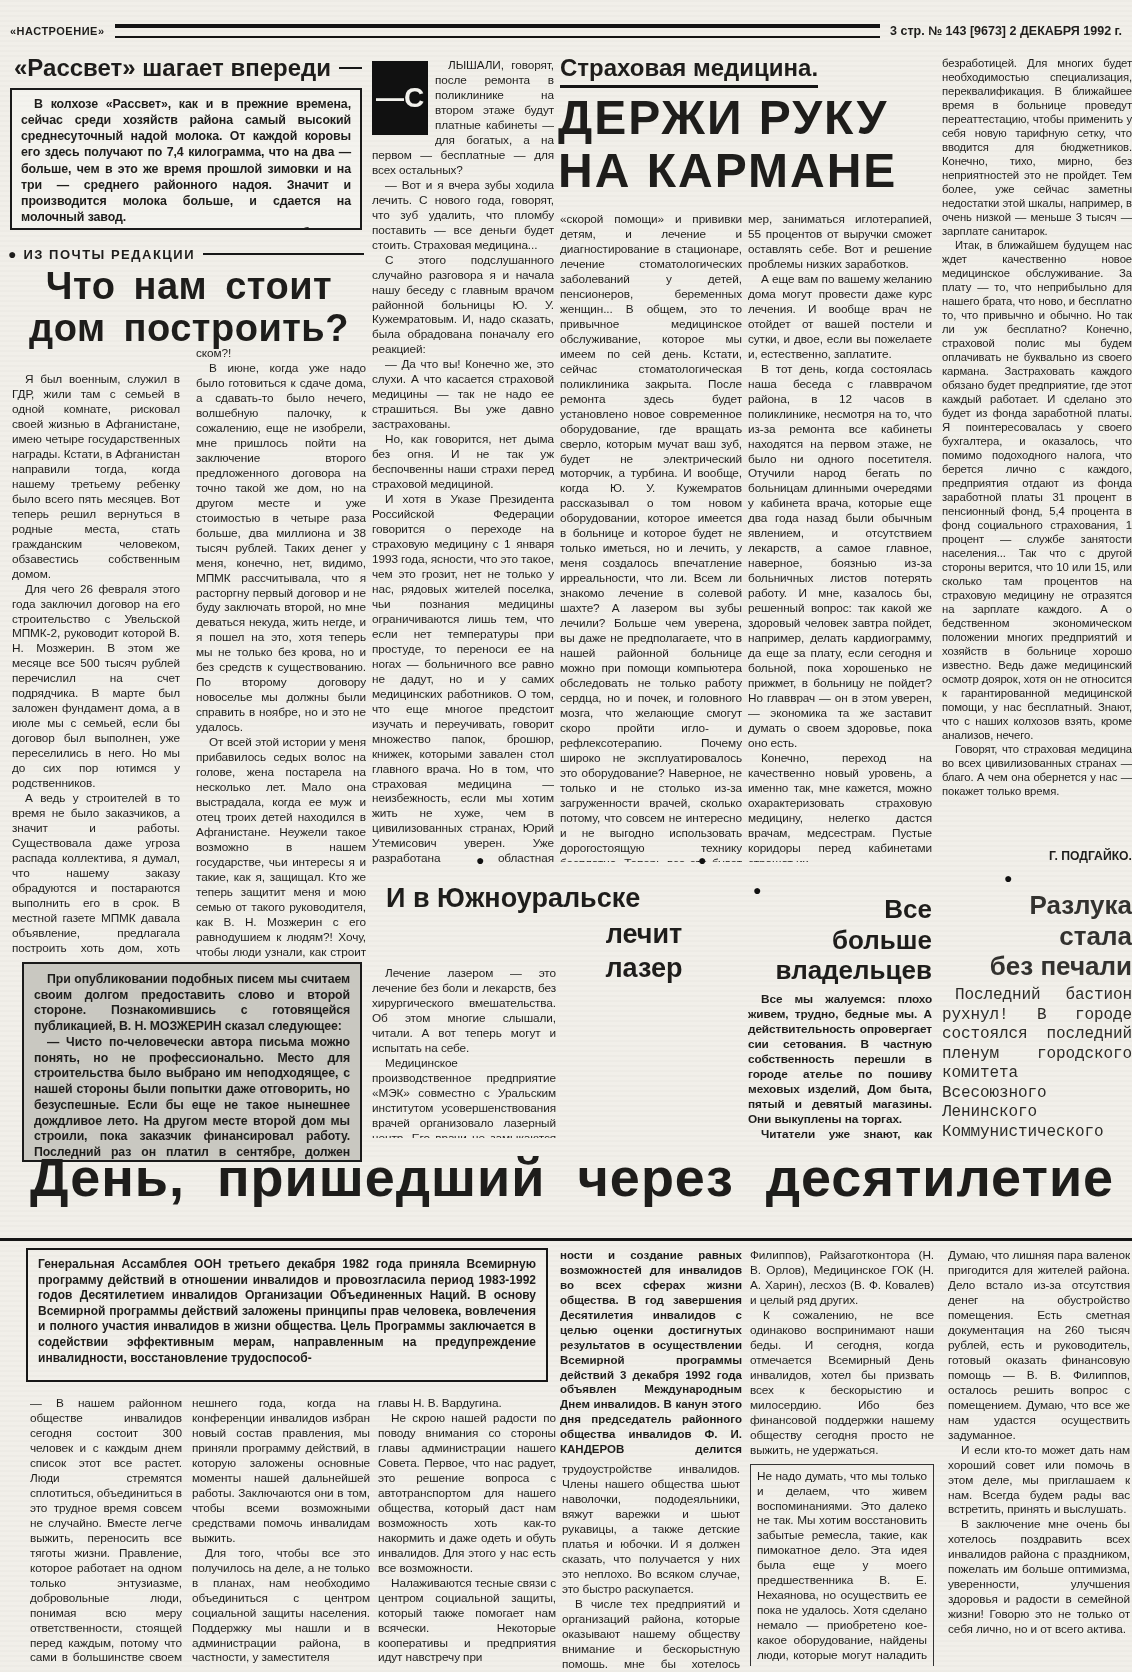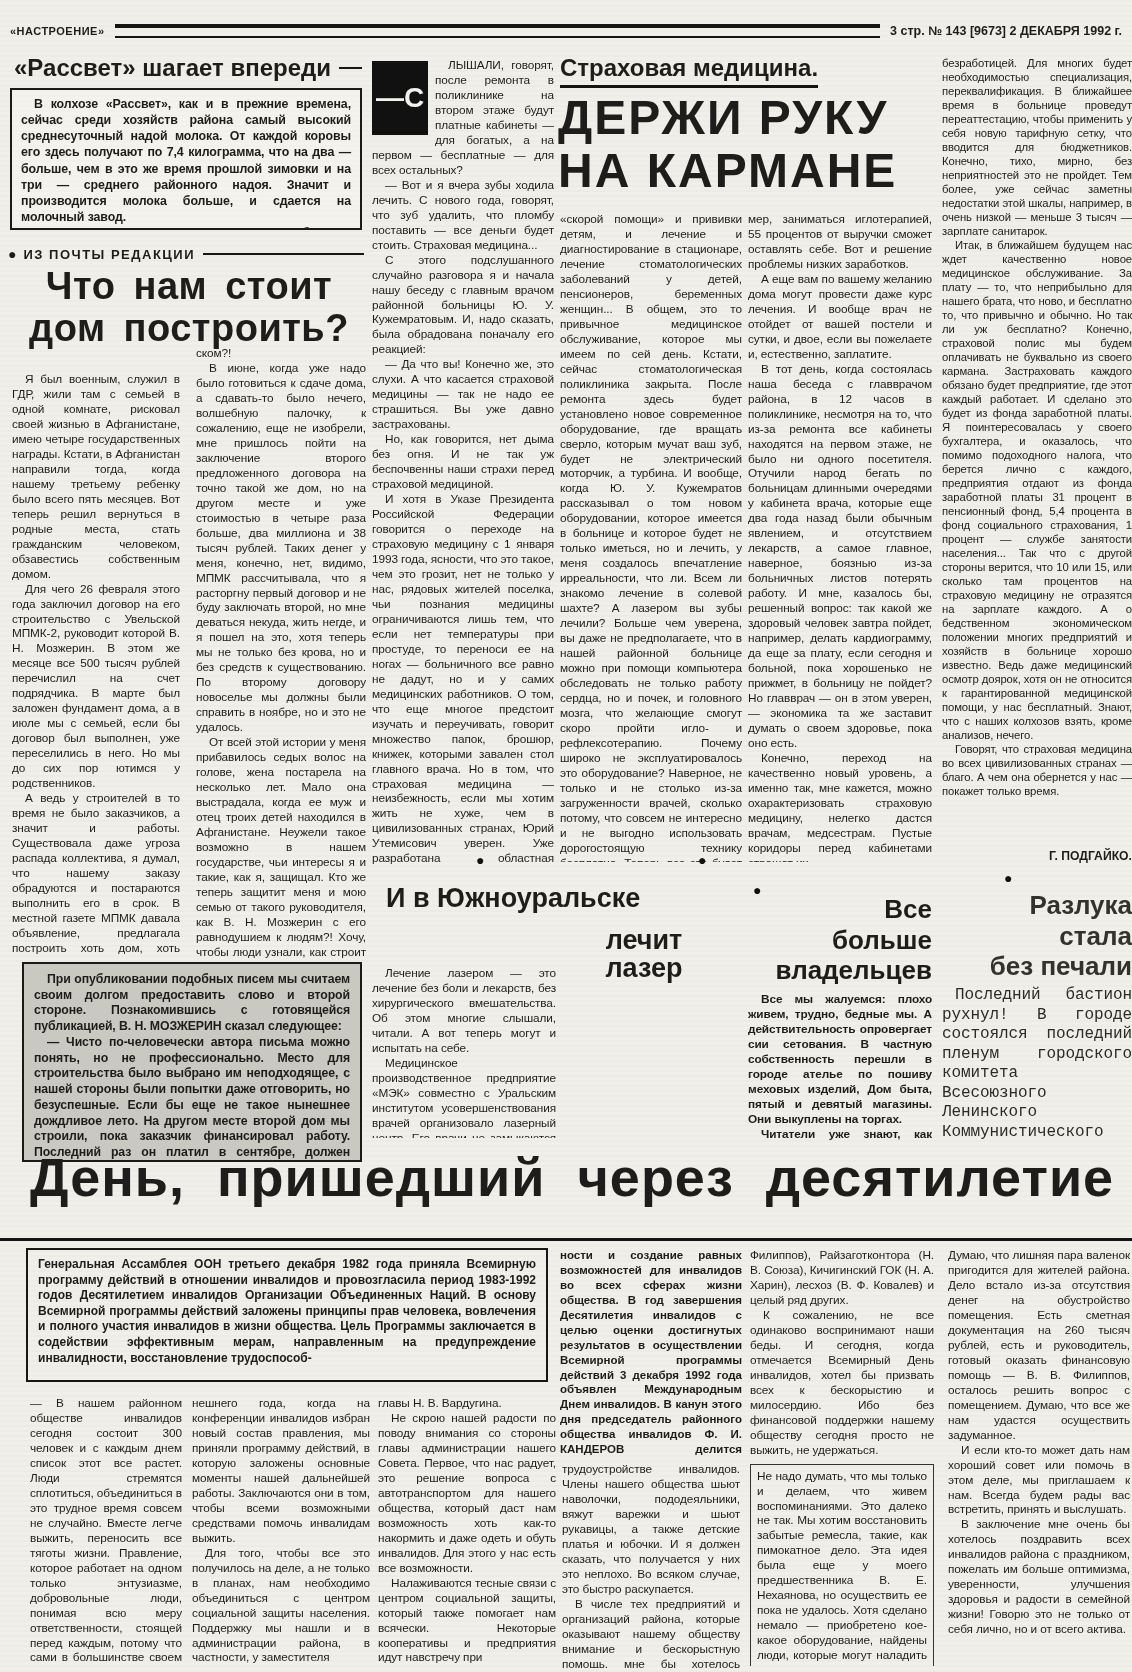--- a/index.html
+++ b/index.html
@@ -63,21 +63,21 @@
   #ins-colC{top:56px;left:942px;width:190px;height:788px;}
   #ins-colC .para{font-size:11.3px;line-height:1.24;}
   #ins-sig{top:846px;left:942px;width:190px;}
   
   .bullet{font-size:14px;color:#111;}
   #b1{top:852px;left:476px;} #b2{top:852px;left:698px;}
   #b3{top:882px;left:753px;} #b4{top:870px;left:1004px;}
   
   .subhead{font-size:27px;font-weight:bold;line-height:1.1;}
   #laser-h1{top:884px;left:386px;width:354px;}
-  #laser-h2{top:920px;left:558px;width:172px;text-align:center;margin-top:6px;}
+  #laser-h2{top:920px;left:558px;width:172px;text-align:center;}
   #laser-h3{top:954px;left:558px;width:172px;text-align:center;}
   #laser-body{top:966px;left:372px;width:184px;height:172px;}
   
   .stack-head .para{margin:0;text-align:right;font-size:26px;font-weight:bold;
     line-height:1.18;text-indent:0;}
   #owners-head{top:894px;left:748px;width:184px;}
   #owners-body{top:992px;left:748px;width:184px;height:150px;}
   #owners-body .para{font-weight:bold;}
   
   #farewell-head{top:890px;left:942px;width:190px;color:#33322f;}
@@ -227,21 +227,21 @@
       <p class="para">главы Н. В. Вардугина.</p>
       <p class="para">Не скрою нашей радости по поводу внимания со стороны главы администрации нашего Совета. Первое, что нас радует, это решение вопроса с автотранспортом для нашего общества, который даст нам возможность хоть как-то накормить и даже одеть и обуть инвалидов. Для этого у нас есть все возможности.</p>
       <p class="para">Налаживаются тесные связи с центром социальной защиты, который также помогает нам всячески. Некоторые кооперативы и предприятия идут навстречу при</p>
     </div>
   <div class="abs bodytext cont clip" id="decade-col4">
       <p class="para">трудоустройстве инвалидов. Члены нашего общества шьют наволочки, пододеяльники, вяжут варежки и шьют рукавицы, а также детские платья и юбочки. И я должен сказать, что получается у них это неплохо. Во всяком случае, это быстро раскупается.</p>
       <p class="para">В числе тех предприятий и организаций района, которые оказывают нашему обществу внимание и бескорыстную помощь, мне бы хотелось назвать такие, как «Агропромснаб» (А. Ф. Поздняков), Н-Увельский комбинат хлебопродуктов (В. В.</p>
     </div>
   <div class="abs clip" id="decade-col5">
     <div class="bodytext cont">
-        <p class="para">Филиппов), Райзаготконтора (Н. В. Союза), Кичигинский ГОК (Н. А. Харин), лесхоз (В. Ф. Ковалев) и целый ряд других.</p>
+        <p class="para">Филиппов), Райзаготконтора (Н. В. Орлов), Медицинское ГОК (Н. А. Харин), лесхоз (В. Ф. Ковалев) и целый ряд других.</p>
         <p class="para">К сожалению, не все одинаково воспринимают наши беды. И сегодня, когда отмечается Всемирный День инвалидов, хотел бы призвать всех к бескорыстию и милосердию. Ибо без финансовой поддержки нашему обществу сегодня просто не выжить, не удержаться.</p>
       </div>
     <div class="bodytext minibox">
         <p class="para">Не надо думать, что мы только и делаем, что живем воспоминаниями. Это далеко не так. Мы хотим восстановить забытые ремесла, такие, как пимокатное дело. Эта идея была еще у моего предшественника В. Е. Нехаянова, но осуществить ее пока не удалось. Хотя сделано немало — приобретено кое-какое оборудование, найдены люди, которые могут наладить это дело.</p>
       </div>
   </div>
   <div class="abs bodytext cont clip" id="decade-col6">
       <p class="para">Думаю, что лишняя пара валенок пригодится для жителей района. Дело встало из-за отсутствия денег на обустройство помещения. Есть сметная документация на 260 тысяч рублей, есть и руководитель, готовый оказать финансовую помощь — В. В. Филиппов, осталось решить вопрос с помещением. Думаю, что все же нам удастся осуществить задуманное.</p>
       <p class="para">И если кто-то может дать нам хороший совет или помочь в этом деле, мы приглашаем к нам. Всегда будем рады вас встретить, принять и выслушать.</p>
       <p class="para">В заключение мне очень бы хотелось поздравить всех инвалидов района с праздником, пожелать им больше оптимизма, уверенности, улучшения здоровья и радости в семейной жизни! Говорю это не только от себя лично, но и от всего актива.</p>

